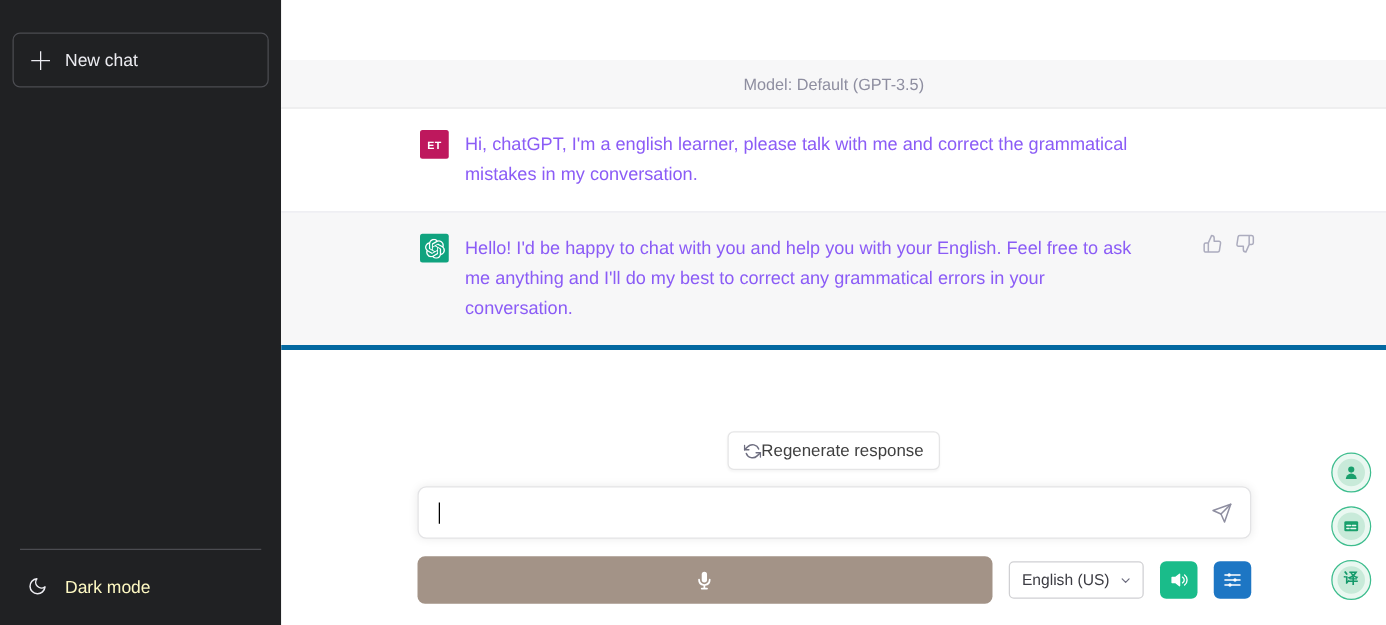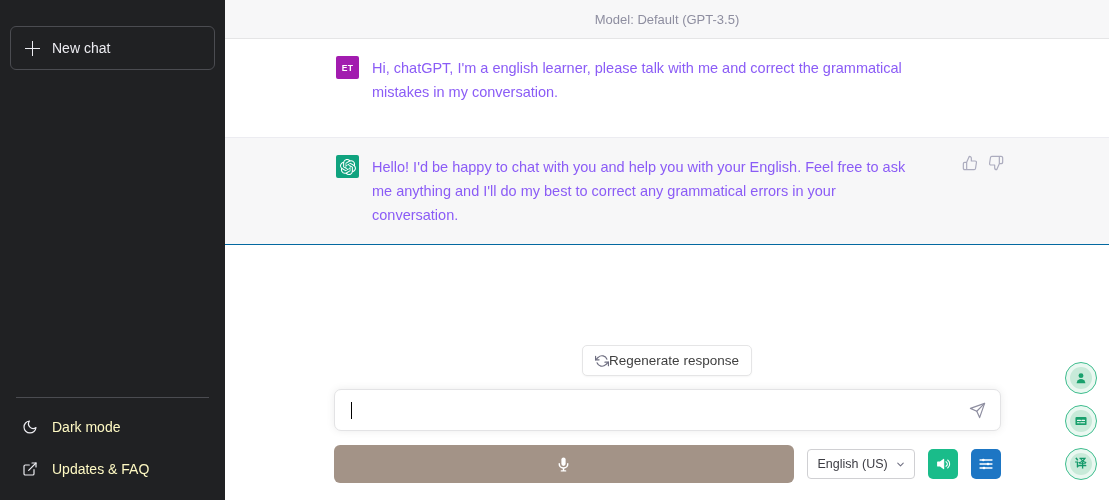--- a/index.html
+++ b/index.html
@@ -65,46 +65,46 @@
     display: flex; flex-direction: column;
   }
   .model-bar {
     height: 39px;
     background: #f7f7f8;
     border-bottom: 1px solid #e5e5e6;
     display: flex; align-items: center; justify-content: center;
     color: #8e8ea0;
     font-size: 13px;
     flex: 0 0 39px;
+    margin-top: 48px;
   }
 
   .thread { flex: 0 0 auto; }
 
   .msg {
     display: flex;
     padding: 17px 0 17px 0;
     position: relative;
   }
   .msg.user { background: #ffffff; }
   .msg.assistant {
     background: #f7f7f8;
     border-top: 1px solid #ececf1;
-    border-bottom: 1px solid #0369a1;
-    margin-top: 16px;
+    border-bottom: 4px solid #0369a1;
   }
   .avatar {
     width: 23px; height: 23px;
     flex: 0 0 23px;
     margin-left: 111px;
     border-radius: 2px;
     display: flex; align-items: center; justify-content: center;
     overflow: hidden;
   }
   .avatar.user-av {
-    background: #a21caf;
+    background: #be185d;
     color: #ffffff;
     font-size: 8.5px;
     font-weight: bold;
     letter-spacing: .3px;
   }
   .avatar.bot-av { background: #10a37f; }
   .avatar.bot-av svg { width: 16px; height: 16px; display: block; }
 
   .msg-body {
     margin-left: 13px;
@@ -253,30 +253,20 @@
     <div class="side-item">
       <span class="side-icon">
         <svg viewBox="0 0 24 24" fill="none" stroke="#ececf1" stroke-width="1.8" stroke-linecap="round" stroke-linejoin="round">
           <path d="M21 12.79A9 9 0 1 1 11.21 3 7 7 0 0 0 21 12.79z"></path>
         </svg>
       </span>
       <span>Dark mode</span>
     </div>
 
 
-    <div class="side-item">
-      <span class="side-icon">
-        <svg viewBox="0 0 24 24" fill="none" stroke="#ececf1" stroke-width="1.8" stroke-linecap="round" stroke-linejoin="round">
-          <path d="M18 13v6a2 2 0 0 1-2 2H5a2 2 0 0 1-2-2V8a2 2 0 0 1 2-2h6"></path>
-          <polyline points="15 3 21 3 21 9"></polyline>
-          <line x1="10" y1="14" x2="21" y2="3"></line>
-        </svg>
-      </span>
-      <span>Updates &amp; FAQ</span>
-    </div>
 
   </aside>
 
   <main class="main">
 
     <div class="model-bar">
       <span>Model: Default (GPT-3.5)</span>
     </div>
 
     <div class="thread">

